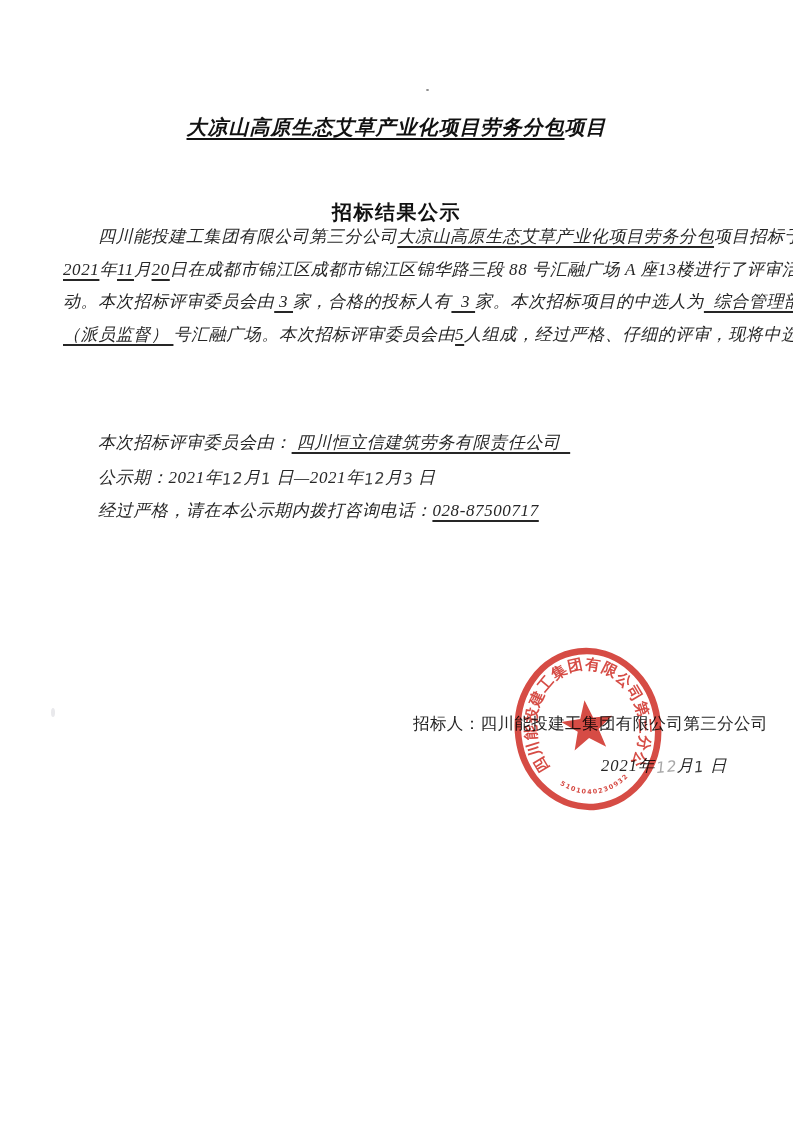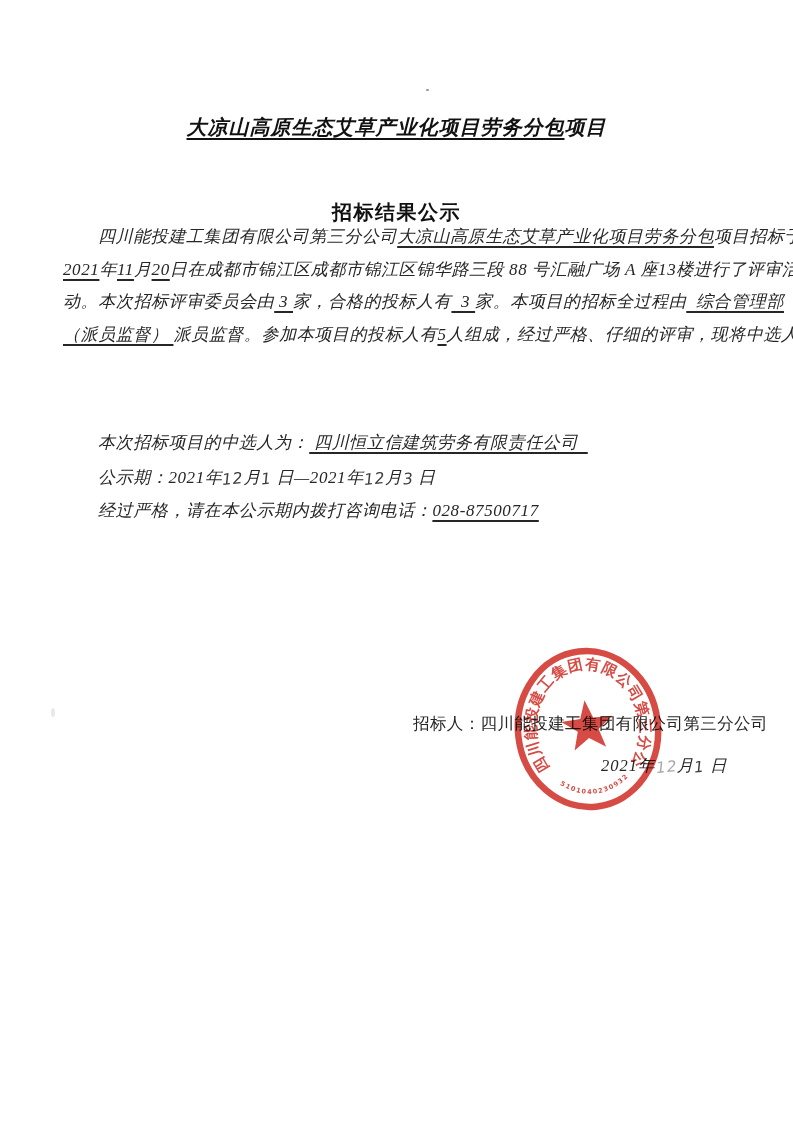--- a/index.html
+++ b/index.html
@@ -100,25 +100,25 @@
 
   <div class="speck s1"></div>
   <div class="speck s2"></div>
 
   <div class="title1"><span class="u">大凉山高原生态艾草产业化项目劳务分包</span><span>项目</span></div>
   <div class="title2">招标结果公示</div>
 
   <div class="para">
     <div class="line"><span>四川能投建工集团有限公司第三分公司</span><span class="u">大凉山高原生态艾草产业化项目劳务分包</span><span>项目招标于</span></div>
     <div class="line"><span class="u">2021</span><span>年</span><span class="u">11</span><span>月</span><span class="u">20</span><span>日在成都市锦江区成都市锦江区锦华路三段 88 号汇融广场 A 座13楼进行了评审活</span></div>
-    <div class="line"><span>动。本次招标评审委员会由</span><span class="u"> 3 </span><span>家，合格的投标人有</span><span class="u">  3 </span><span>家。本项目的招标全过程由</span><span class="u">  综合管理部</span></div>
-    <div class="line"><span class="u">（派员监督） </span><span>派员监督。参加本项目的投标人有</span><span class="u">5</span><span>人组成，经过严格、仔细的评审，现将中选人</span></div>
+    <div class="line"><span>动。本次招标评审委员会由</span><span class="u"> 3 </span><span>家，合格的投标人有</span><span class="u">  3 </span><span>家。本次招标项目的中选人为</span><span class="u">  综合管理部</span></div>
+    <div class="line"><span class="u">（派员监督） </span><span>号汇融广场。本次招标评审委员会由</span><span class="u">5</span><span>人组成，经过严格、仔细的评审，现将中选人</span></div>
   </div>
 
-  <div class="detail l-winner"><span>本次招标项目的中选人为：</span><span class="u"> 四川恒立信建筑劳务有限责任公司  </span></div>
+  <div class="detail l-winner"><span>本次招标评审委员会由：</span><span class="u"> 四川恒立信建筑劳务有限责任公司  </span></div>
   <div class="detail l-period"><span>公示期：2021年</span><span class="hw">12</span><span>月</span><span class="hw">1</span><span> 日—2021年</span><span class="hw">12</span><span>月</span><span class="hw">3</span><span> 日</span></div>
   <div class="detail l-phone"><span>经过严格，请在本公示期内拨打咨询电话：</span><span class="u">028-87500717</span></div>
 
   <div class="sig">招标人：四川能投建工集团有限公司第三分公司</div>
   <div class="date"><span>2021年</span><span class="hw faint">12</span><span>月</span><span class="hw">1</span><span> 日</span></div>
 
   <svg class="seal" viewBox="0 0 154 170" aria-hidden="true">
     <defs>
       <path id="ringPath" d="M 34.4 119.4 A 52 60 0 1 1 119.6 119.4" fill="none"></path>
       <path id="serialPath" d="M 41.9 136.2 A 57 65 0 0 0 112.1 136.2" fill="none"></path>

